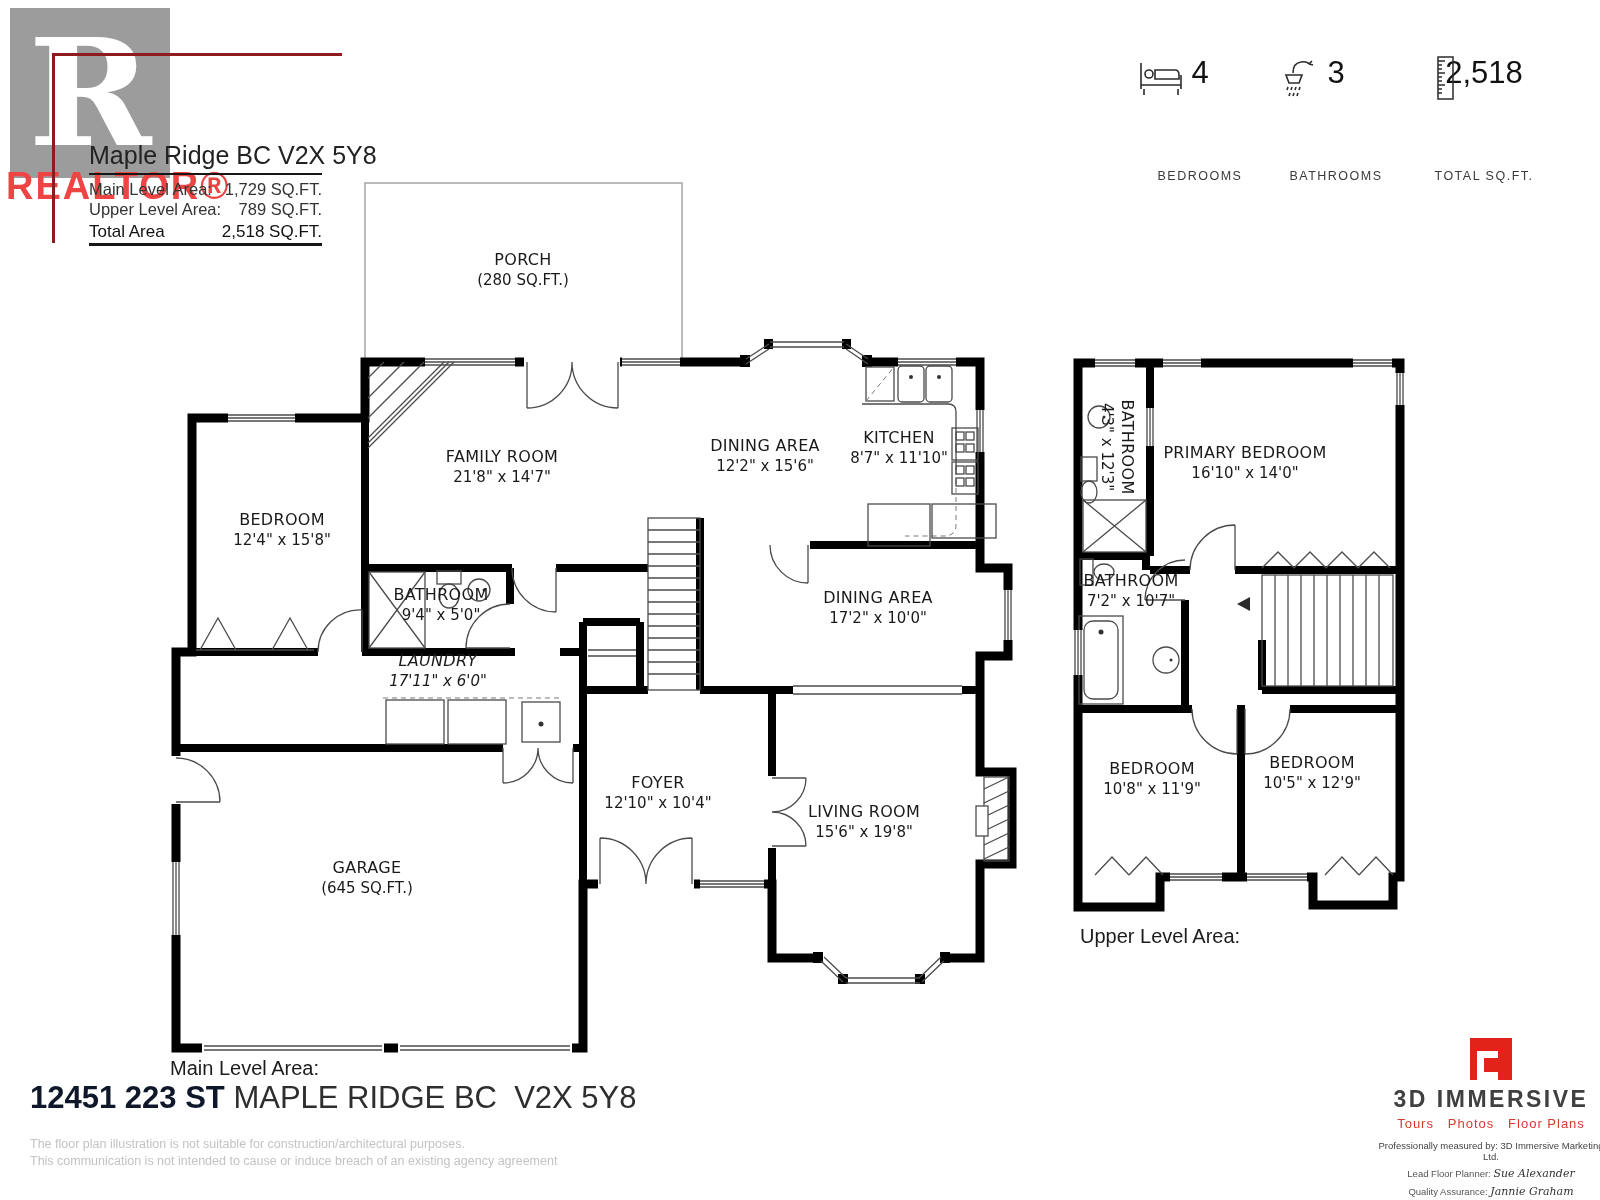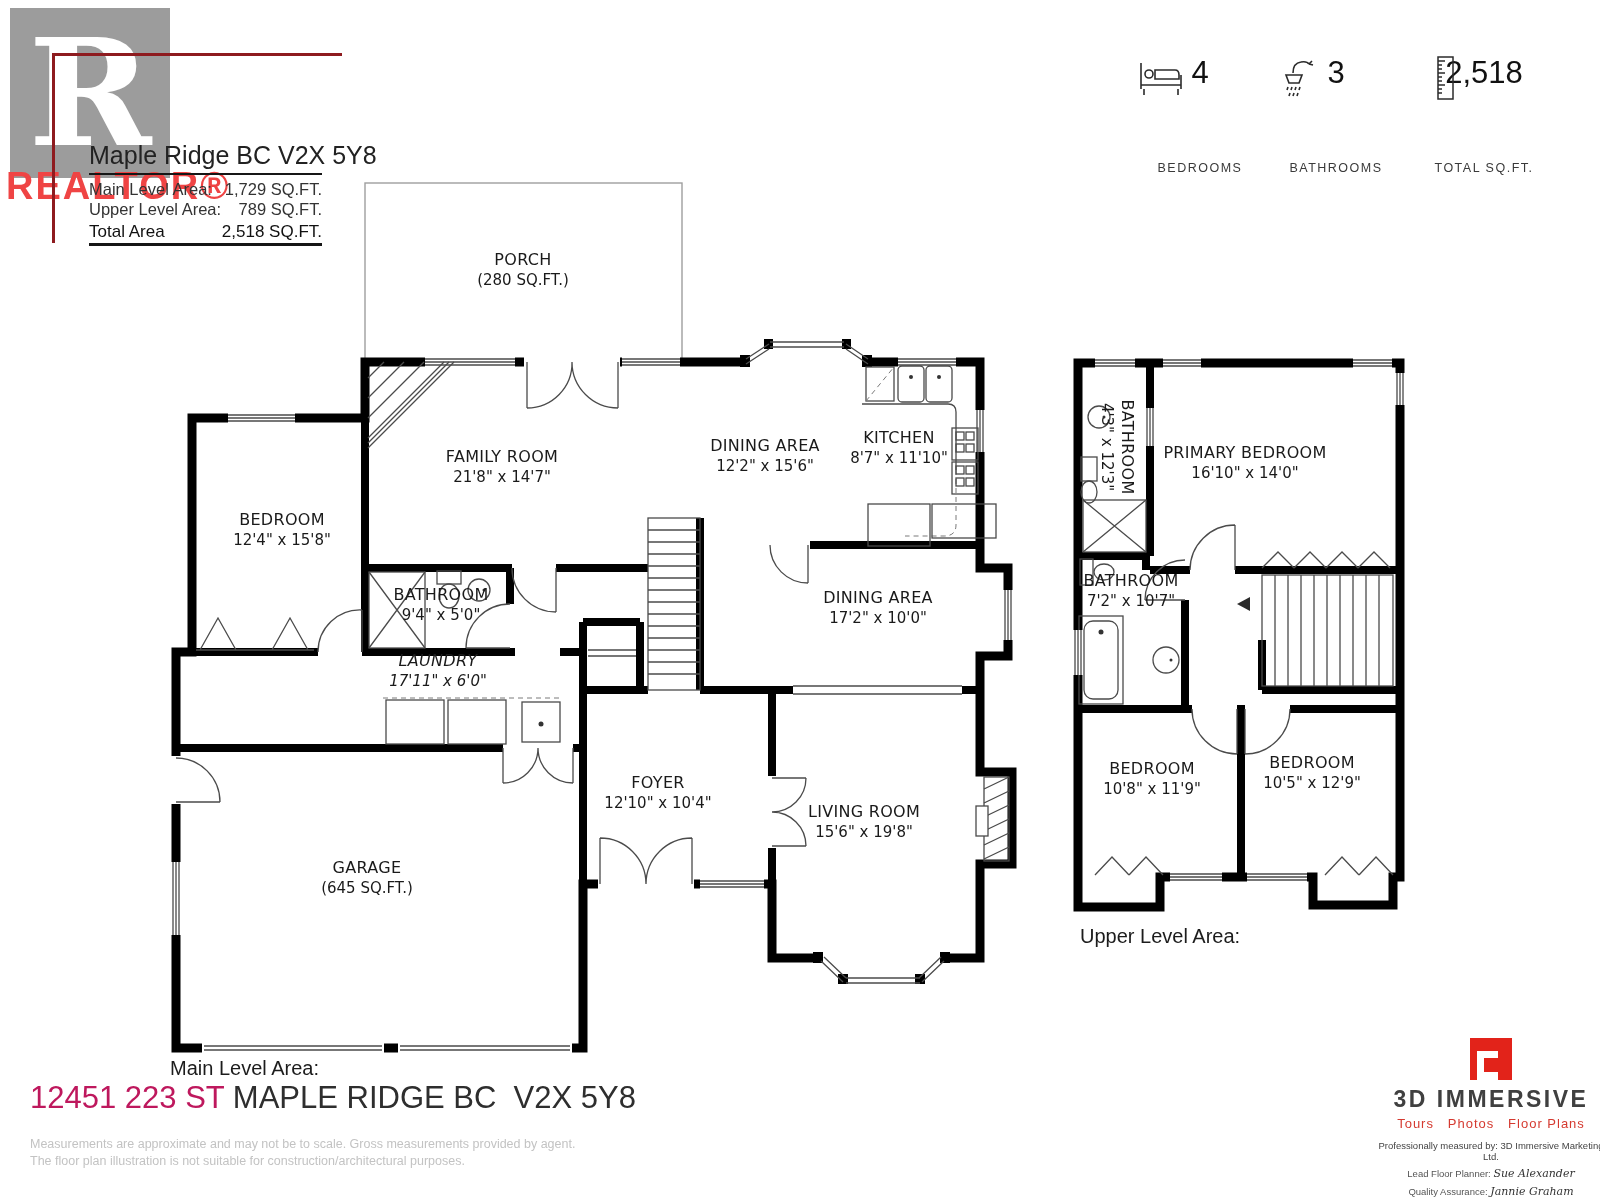--- a/index.html
+++ b/index.html
@@ -34,25 +34,25 @@
   #subrule{position:absolute;left:89px;top:173px;width:233px;height:2px;background:#161616;z-index:3;}
   #areas{position:absolute;left:89px;top:179px;width:233px;z-index:3;}
   .arow{display:flex;justify-content:space-between;font-size:16.5px;color:#333;line-height:20px;}
   .arow.total{font-weight:normal;color:#111;font-size:17px;margin-top:3px;}
   #arearule{position:absolute;left:89px;top:243px;width:233px;height:2.5px;background:#161616;z-index:3;}
 
   
   .stat{position:absolute;top:55px;width:130px;text-align:center;}
   .stat .num{font-size:31px;color:#111;}
   .stat .ic{margin-top:12px;height:46px;}
-  .stat .lbl{font-size:12.5px;letter-spacing:1.5px;color:#3a3a3a;margin-top:12px;}
+  .stat .lbl{font-size:12.5px;letter-spacing:1.5px;color:#3a3a3a;margin-top:20px;}
 
   
   #footaddr{position:absolute;left:30px;top:1080px;font-size:31px;color:#2e2e2e;white-space:pre;}
-  #footaddr .b{font-weight:normal;color:#be185d;}
+  #footaddr .b{font-weight:bold;color:#0f172a;}
   #disc{position:absolute;left:30px;top:1136px;font-size:12.5px;line-height:16.5px;color:#c3c3c3;}
 
   
   #brand{position:absolute;left:1378px;top:1038px;width:226px;text-align:center;}
   #brandsq{position:relative;width:42px;height:42px;background:#e2231a;margin:0 auto;}
   #brandsq .n1{position:absolute;left:7px;top:13px;width:21px;height:29px;background:#fff;}
   #brandsq .n2{position:absolute;left:14px;top:20px;width:14px;height:14px;background:#e2231a;}
   #brandname{font-size:23px;font-weight:bold;letter-spacing:2.5px;color:#404040;margin-top:6px;}
   #brandtag{font-size:13px;color:#d53a30;letter-spacing:1px;margin-top:3px;white-space:pre;}
   #brandmeasured{font-size:9.5px;color:#444;margin-top:9px;}
@@ -396,22 +396,22 @@
   <div class="room" style="left:1312px;top:753px;">
     <div class="nm">BEDROOM</div>
     <div class="dm">10'5" x 12'9"</div>
   </div>
 
   <div class="lvlcap" style="left:170px;top:1057px;">Main Level Area:</div>
   <div class="lvlcap" style="left:1080px;top:925px;">Upper Level Area:</div>
 
   <div id="footaddr"><span class="b">12451 223 ST</span><span> MAPLE RIDGE BC  V2X 5Y8</span></div>
   <div id="disc">
-    <div>Measurements are approximate and may not be to scale. Gross measurements provided by agent.</div>
     <div>The floor plan illustration is not suitable for construction/architectural purposes.</div>
+    <div>This communication is not intended to cause or induce breach of an existing agency agreement</div>
   </div>
 
   <div id="brand">
     <div id="brandsq">
         <div class="n1"></div>
         <div class="n2"></div>
       </div>
     <div id="brandname">3D IMMERSIVE</div>
     <div id="brandtag">Tours   Photos   Floor Plans</div>
     <div id="brandmeasured">Professionally measured by: 3D Immersive Marketing Ltd.</div>

